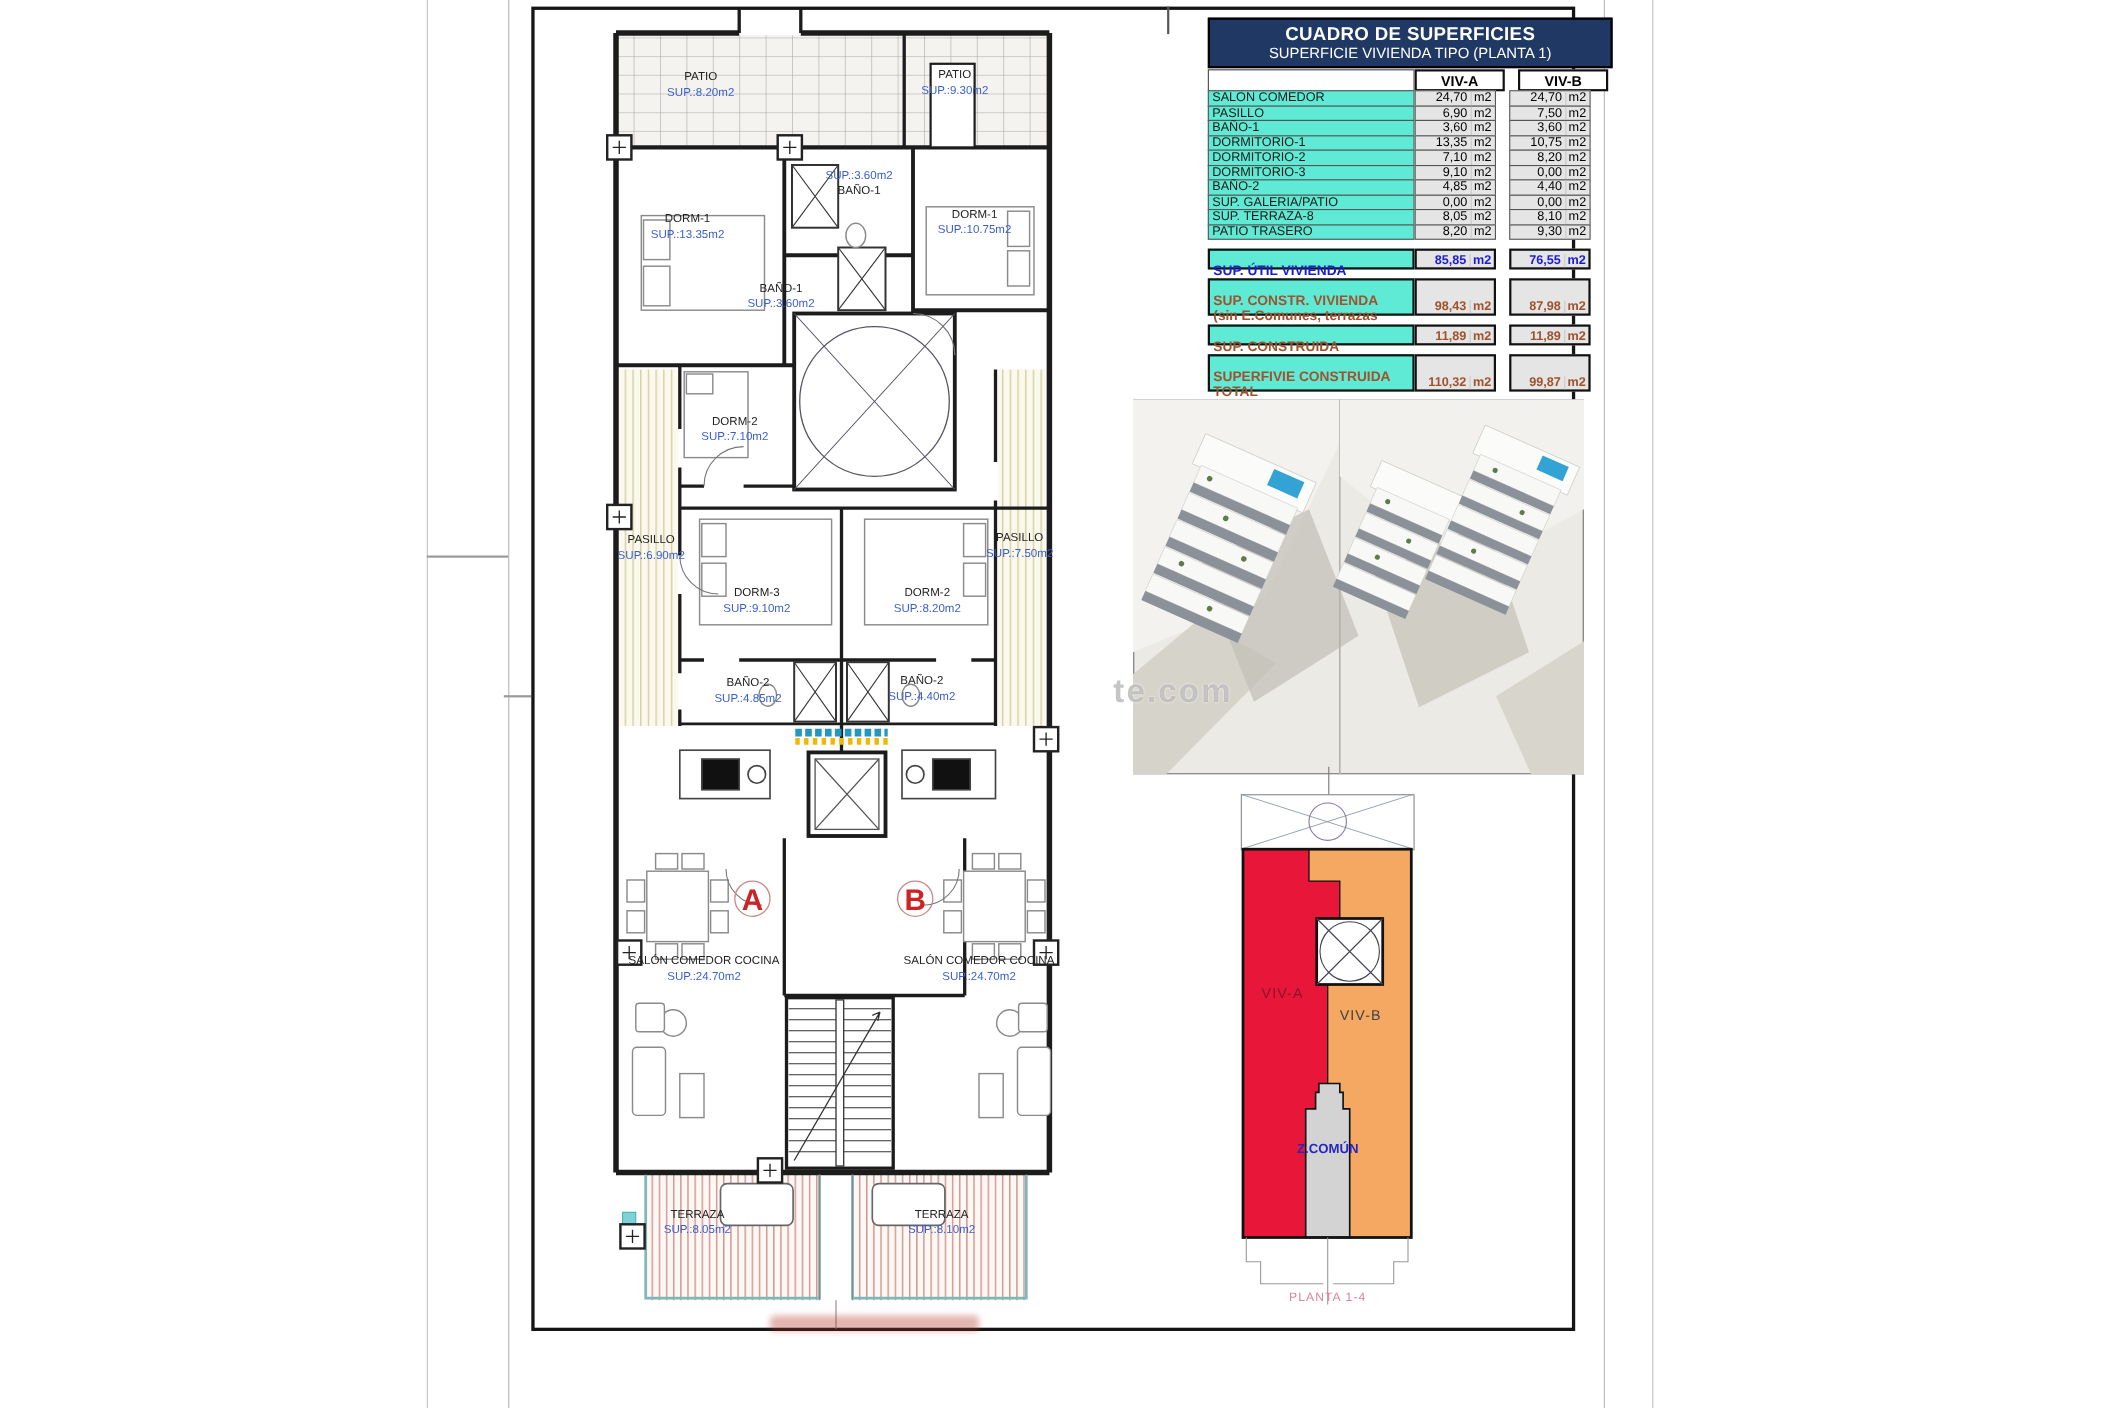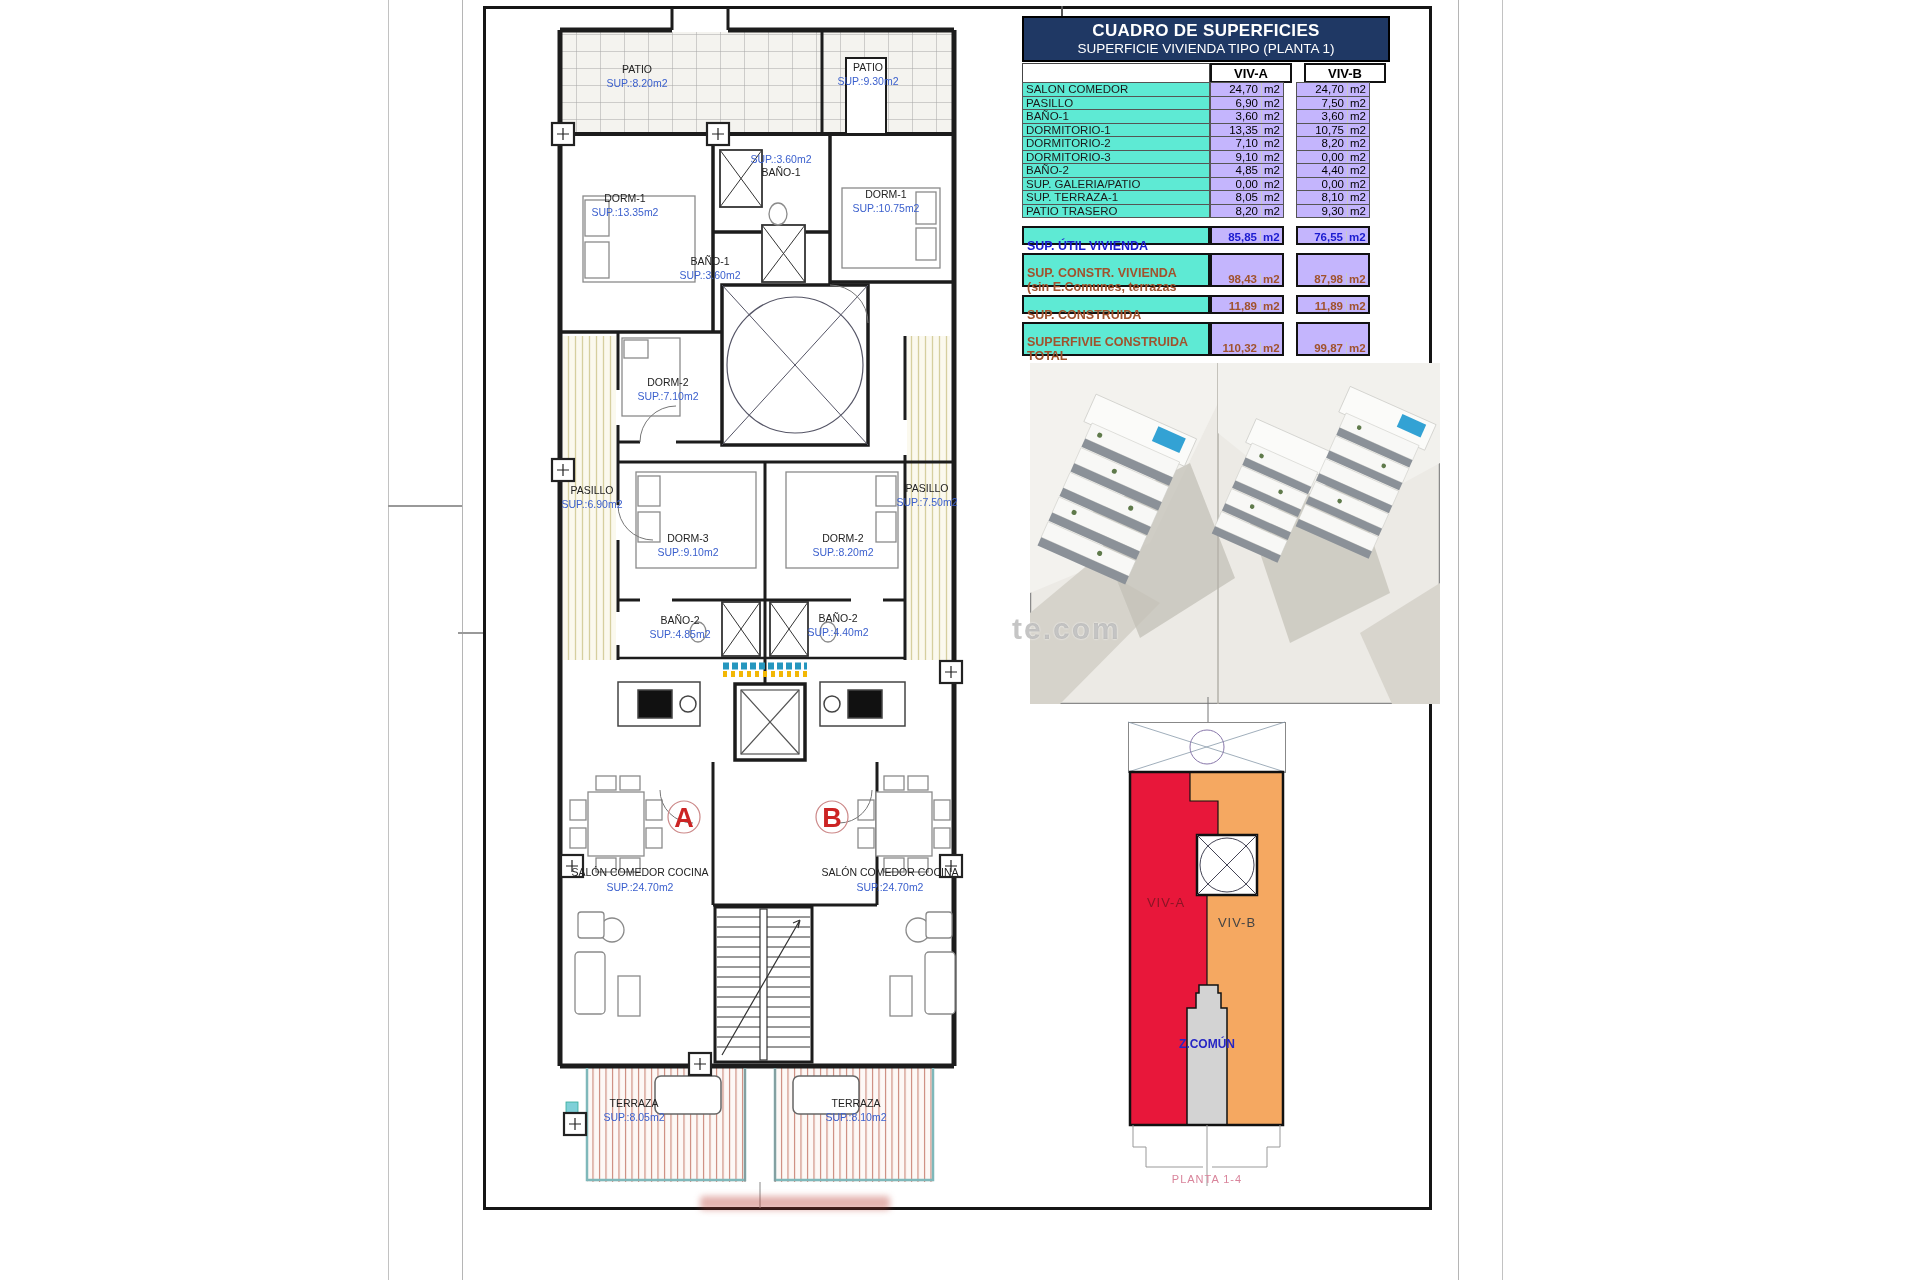--- a/index.html
+++ b/index.html
@@ -15,31 +15,31 @@
   .tick{position:absolute;height:2px;background:#999;}
   .frame{position:absolute;left:483px;top:6px;width:949px;height:1204px;border:3px solid #151515;box-sizing:border-box;}
   .foldmark{position:absolute;left:1061px;top:6px;width:2px;height:25px;background:#555;}
 
   svg{position:absolute;}
   .pn{font-family:"Liberation Sans",sans-serif;font-size:10.5px;fill:#222;text-anchor:middle;}
   .ps{font-family:"Liberation Sans",sans-serif;font-size:10.5px;fill:var(--plan_label_blue);text-anchor:middle;}
   .unitLetter{font-family:"Liberation Sans",sans-serif;font-size:27px;font-weight:bold;fill:var(--red_letter);text-anchor:middle;}
 
   
-  .qtable{position:absolute;left:1022px;top:16px;width:368px;}
+  .qtable{position:absolute;left:1098px;top:16px;width:368px;}
   .qt-head{background:var(--header_bg);border:2px solid #000;color:#fff;text-align:center;padding:3px 0 4px;}
   .qt-title{font-size:17px;font-weight:bold;letter-spacing:.3px;}
   .qt-subtitle{font-size:13.5px;font-weight:normal;}
   .qt-cols{display:flex;height:20px;margin-top:1px;}
   .qt-corner{width:188px;border:1px solid #444;background:#fff;box-sizing:border-box;}
   .qt-colh{width:82px;border:2px solid #111;font-weight:bold;text-align:center;font-size:13px;background:#fff;box-sizing:border-box;line-height:17px;}
   .qt-gap{width:12px;}
   .qt-row{display:flex;height:14.5px;margin-top:-1px;}
   .qt-label{width:188px;border:1px solid #555;font-size:11.5px;padding-left:3px;color:#1a1a1a;background:#5eead4;box-sizing:border-box;line-height:12.5px;}
-  .qt-val{width:74px;border:1px solid #555;display:flex;font-size:11.5px;background:#c4b5fd;box-sizing:border-box;line-height:12.5px;}
+  .qt-val{width:74px;border:1px solid #555;display:flex;font-size:11.5px;background:#e5e5e5;box-sizing:border-box;line-height:12.5px;}
   .qt-val .n{flex:1;text-align:right;padding-right:3px;border-right:1px solid #c9c9c9;}
   .qt-val .u{width:19px;padding-left:2px;}
   .qt-sum{display:flex;margin-top:8px;}
   .qt-sum .qt-label{border:2px solid #111;font-weight:bold;font-size:12.5px;line-height:14px;padding-top:11px;}
   .qt-sum .qt-val{border:2px solid #111;font-weight:bold;align-items:flex-end;}
   .qt-sum.h2 .qt-label,.qt-sum.h2 .qt-val{height:34px;box-sizing:border-box;}
   .qt-sum.h1 .qt-label,.qt-sum.h1 .qt-val{height:19px;box-sizing:border-box;}
   .qt-sum.blue .qt-label,.qt-sum.blue .qt-val{color:var(--table_blue);}
   .qt-sum.brown .qt-label,.qt-sum.brown .qt-val{color:var(--table_brown);}
 
@@ -400,21 +400,21 @@
           <span class="n">0,00</span>
           <span class="u">m2</span>
         </div>
         <div class="qt-gap"></div>
         <div class="qt-val">
           <span class="n">0,00</span>
           <span class="u">m2</span>
         </div>
       </div>
     <div class="qt-row">
-        <div class="qt-label">SUP. TERRAZA-1</div>
+        <div class="qt-label">SUP. TERRAZA-8</div>
         <div class="qt-val">
           <span class="n">8,05</span>
           <span class="u">m2</span>
         </div>
         <div class="qt-gap"></div>
         <div class="qt-val">
           <span class="n">8,10</span>
           <span class="u">m2</span>
         </div>
       </div>

